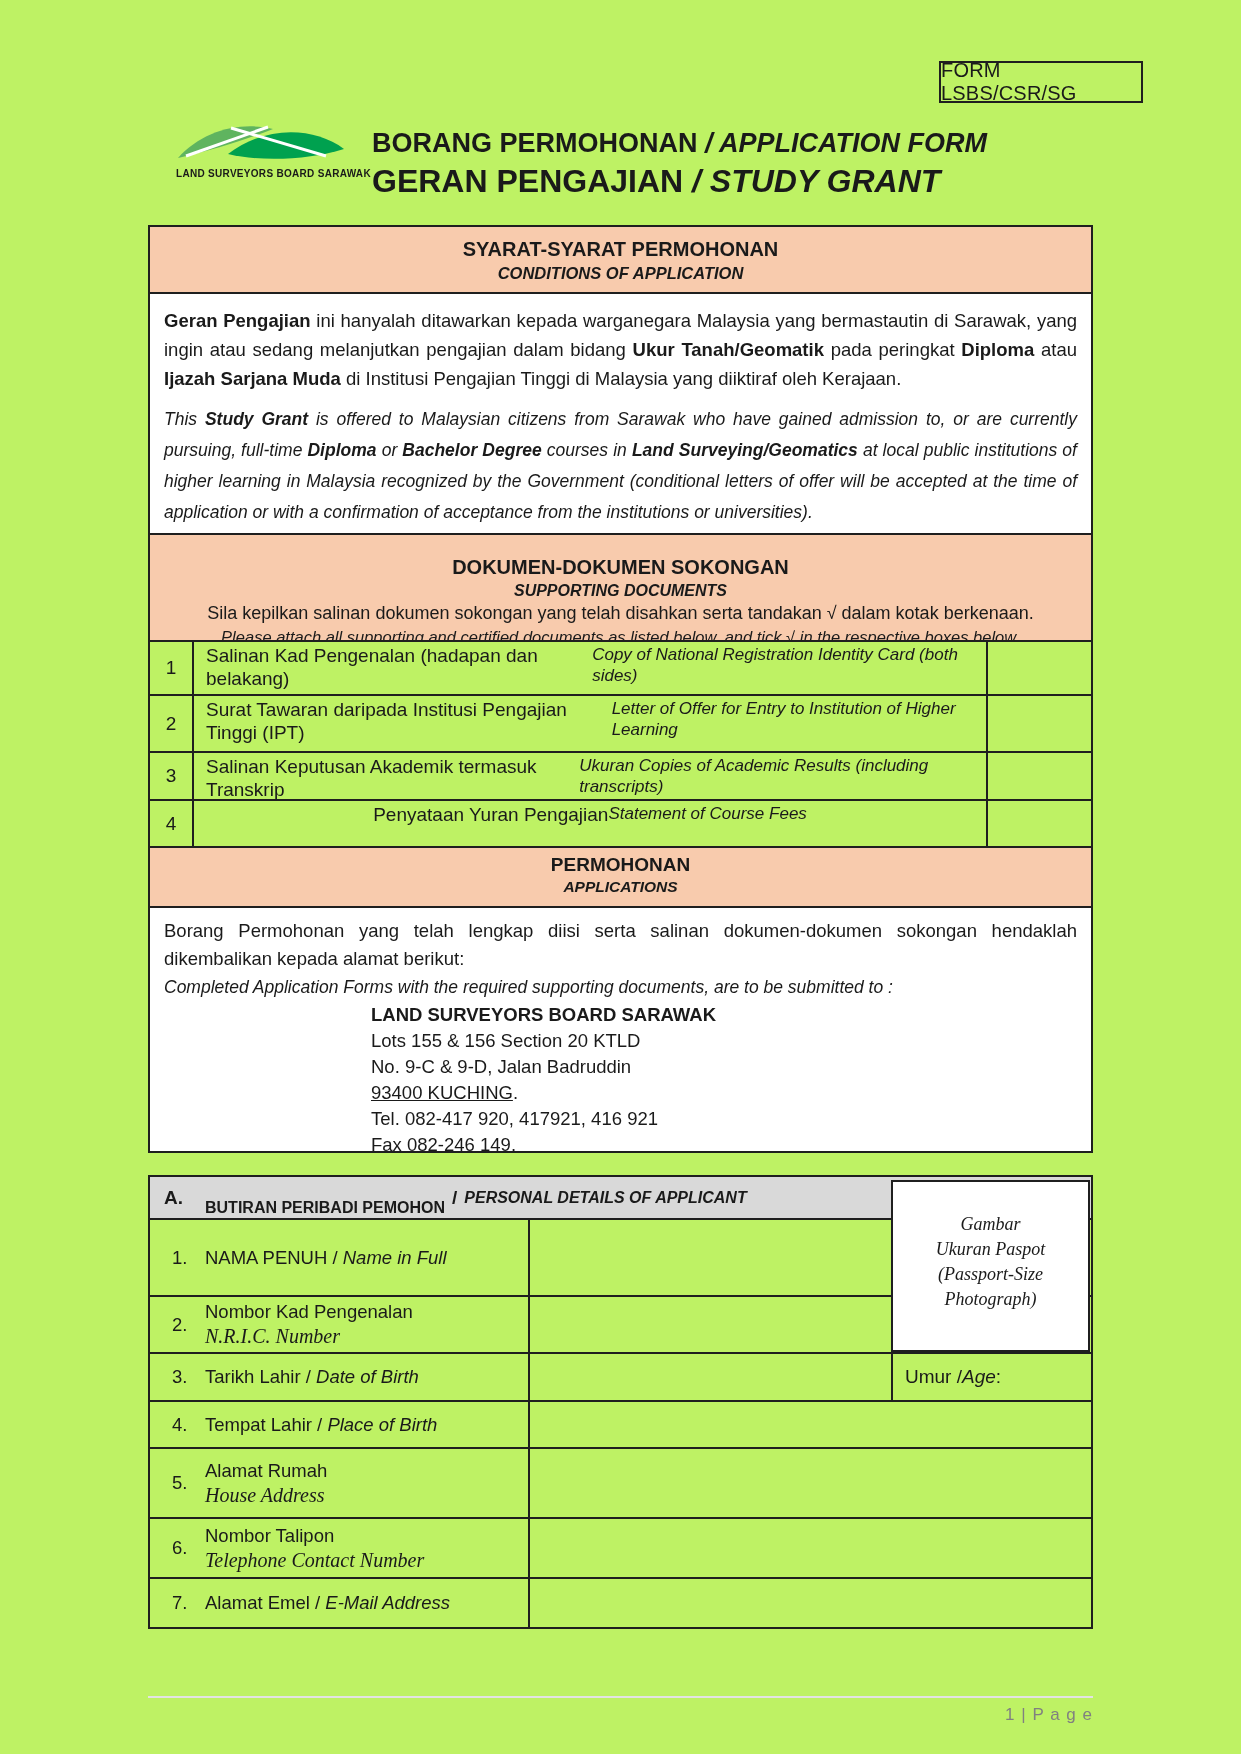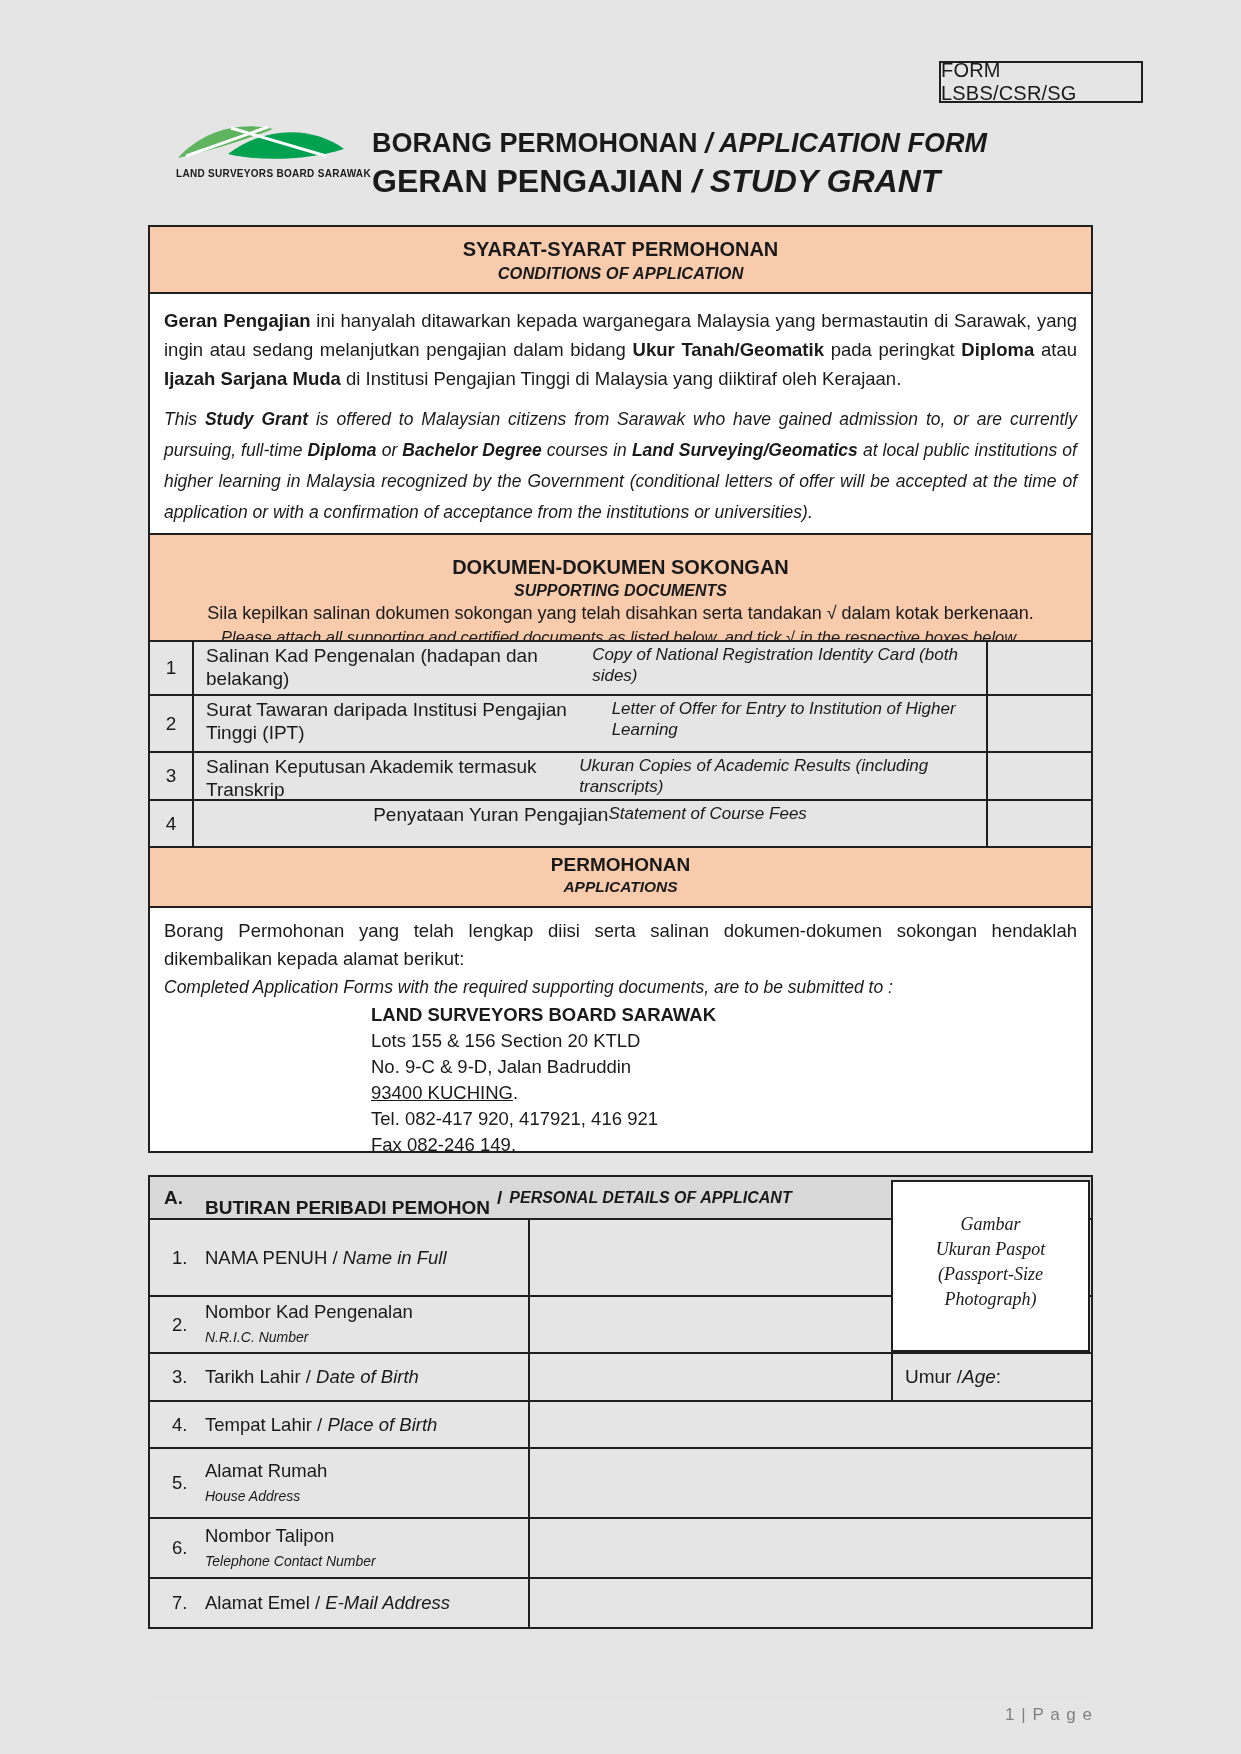--- a/index.html
+++ b/index.html
@@ -1,16 +1,16 @@
 <!DOCTYPE html>
 <html><head>
 <meta charset="utf-8">
 <style>
   html,body{margin:0;padding:0;background:#ffffff;}
-  .page{position:relative;width:1241px;height:1754px;background:#e5e5e5;overflow:hidden;
+  .page{position:relative;width:1241px;height:1754px;background:#bef264;overflow:hidden;
         font-family:"Liberation Sans",sans-serif;color:#1a1a1a;}
 
   
   .form-code{position:absolute;left:939px;top:61px;width:204px;height:42px;
              border:2px solid #1f1f1f;box-sizing:border-box;display:flex;align-items:center;
              justify-content:center;font-size:20px;letter-spacing:.2px;}
 
   
   .logo{position:absolute;left:176px;top:118px;width:176px;}
   .logo svg{display:block;}
@@ -53,32 +53,32 @@
   .app-body .p-en{font-size:17.5px;font-style:italic;line-height:25px;margin:2px 0 0 0;}
   .address{margin:2px 0 0 207px;font-size:18.5px;line-height:26px;}
   .addr-name{font-weight:bold;}
 
   
   .a-table{position:absolute;left:148px;top:1175px;width:945px;border:2px solid #1f1f1f;
            box-sizing:border-box;}
   .a-head{height:43px;background:#D9D9D9;border-bottom:2px solid #1f1f1f;box-sizing:border-box;
           display:flex;align-items:center;padding-left:14px;}
   .a-letter{font-weight:bold;font-size:19px;width:41px;}
-  .a-head-my{font-weight:bold;font-size:19px;margin-top:21px;}
+  .a-head-my{font-weight:bold;font-size:16px;margin-top:21px;}
   .a-head-sep{font-weight:bold;font-size:19px;margin:0 7px;}
   .a-head-en{font-weight:bold;font-style:italic;font-size:16px;}
   .a-row{display:flex;border-bottom:2px solid #1f1f1f;box-sizing:border-box;}
   .a-row:last-child{border-bottom:none;}
   .ar1{height:77px;}.ar2{height:57px;}.ar3{height:48px;}.ar4{height:47px;}
   .ar5{height:70px;}.ar6{height:60px;}.ar7{height:48px;}
   .a-label{width:380px;border-right:2px solid #1f1f1f;box-sizing:border-box;display:flex;
            padding-left:22px;align-items:center;}
   .a-no{width:33px;font-size:18.5px;flex:none;}
   .a-label-text{font-size:18.5px;line-height:24px;}
-  .a-label-text .l2{font-size:14px;line-height:24px;}
+  .a-label-text .l2{font-size:20px;line-height:24px;font-family:Liberation Serif, serif;}
   .a-value{flex:1;position:relative;}
   .age-cell{position:absolute;top:0;right:0;bottom:0;width:200px;border-left:2px solid #1f1f1f;
             box-sizing:border-box;display:flex;align-items:center;padding-left:12px;font-size:19px;}
 
   
   .photo-box{position:absolute;left:891px;top:1180px;width:199px;height:172px;background:#fff;
              border:2px solid #1f1f1f;box-sizing:border-box;z-index:5;text-align:center;
              font-style:italic;font-size:18px;line-height:25px;padding-top:30px;font-family:Liberation Serif, serif;}
 
   

